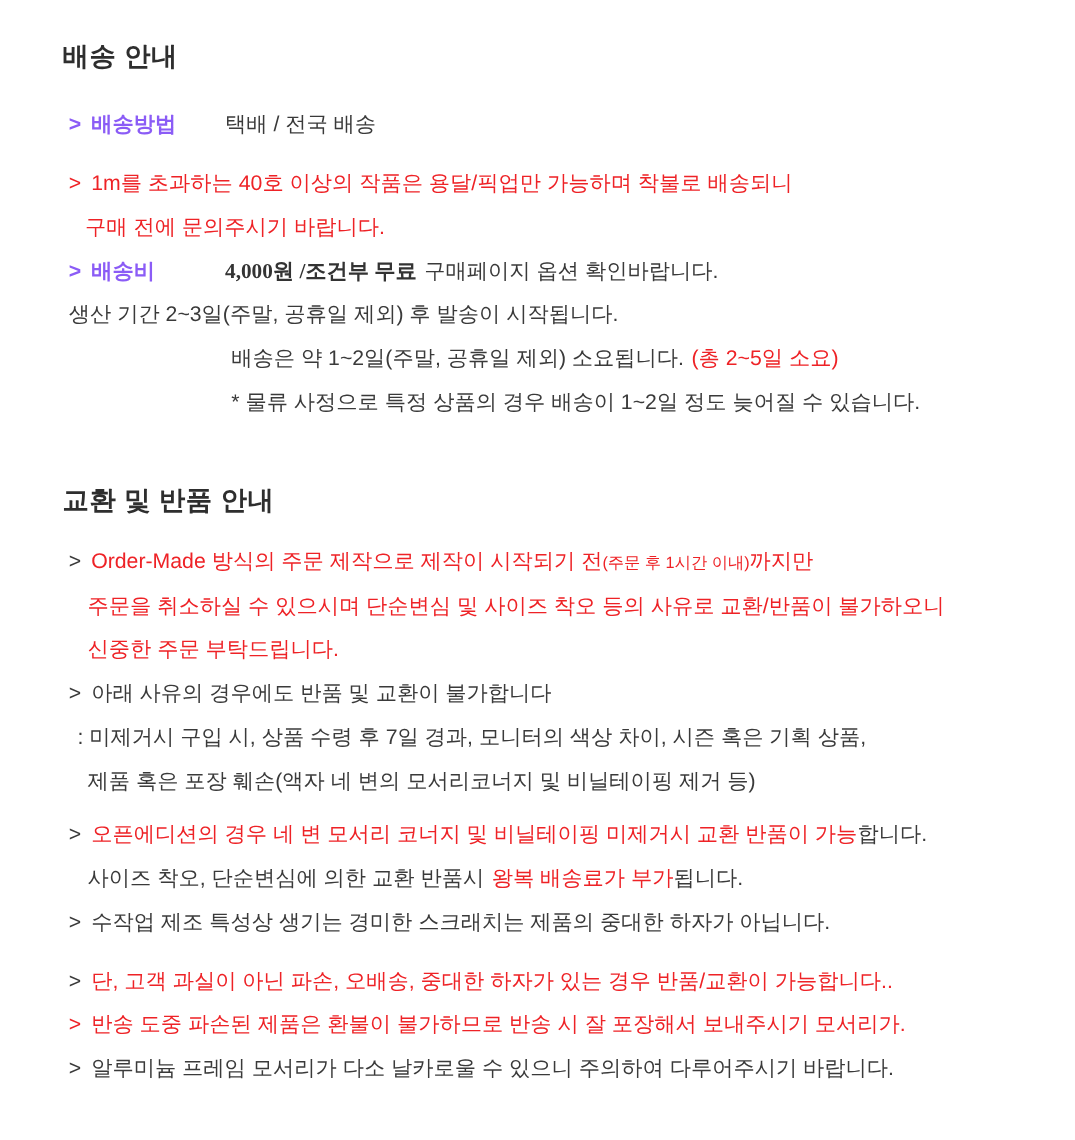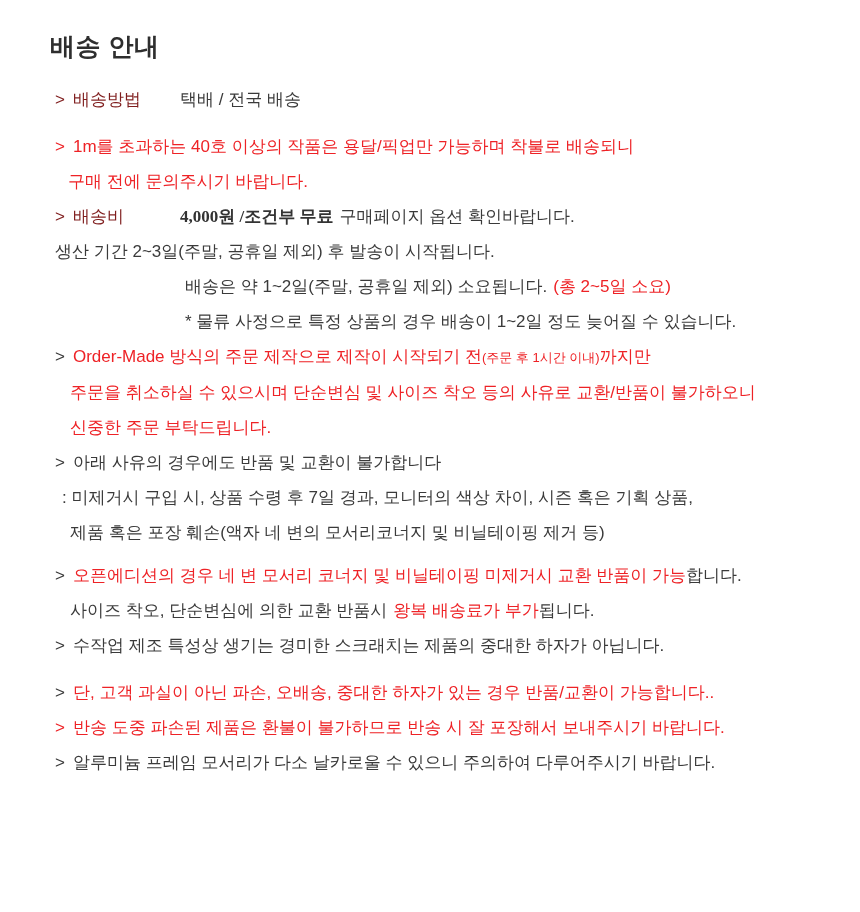--- a/index.html
+++ b/index.html
@@ -13,35 +13,35 @@
   body{
     width:860px;height:912px;
     background:var(--bg);
     font-family:"Liberation Sans","DejaVu Sans",sans-serif;
     font-size:17px;
     color:var(--text);
     overflow:hidden;
   }
   .page{padding:30px 36px 0 50px;}
   .heading{
-    font-size:25px;
+    font-size:21px;
     font-weight:bold;
     color:var(--heading);
     line-height:32px;
     margin:0 0 20px 0;
     letter-spacing:0.5px;
   }
   .returns-heading{margin-top:46px;margin-bottom:14px;}
   .line{line-height:35px;padding-left:5px;}
   .row{display:flex;}
   .cell-label{
     width:125px;
     flex-shrink:0;
-    font-weight:normal;
-    color:#7f1d1d;
+    font-weight:bold;
+    color:#8b5cf6;
   }
   .cell-value{flex:1;}
   .indent-value{padding-left:135px;}
   .bullet{margin-right:8px;}
   .red{color:var(--red);}
   .bold{font-weight:bold;color:#333333;font-family:Liberation Serif, serif;}
   .small{font-size:13px;}
   .gap{margin-right:6px;}
   .indent-a{padding-left:20px;}
   .indent-b{padding-left:12px;}
@@ -71,34 +71,35 @@
     </div>
 
     <div class="line row">
       <div class="cell-value">생산 기간 2~3일(주말, 공휴일 제외) 후 발송이 시작됩니다.</div>
     </div>
     <div class="line indent-value"><span class="gap">배송은 약 1~2일(주말, 공휴일 제외) 소요됩니다.</span><span class="red">(총 2~5일 소요)</span></div>
     <div class="line indent-value">* 물류 사정으로 특정 상품의 경우 배송이 1~2일 정도 늦어질 수 있습니다.</div>
   </section>
 
   <section>
+    <h1 class="heading returns-heading">교환 및 반품 안내</h1>
 
     <div class="line"><span class="bullet">&gt;</span><span class="red">Order-Made 방식의 주문 제작으로 제작이 시작되기 전</span><span class="red small">(주문 후 1시간 이내)</span><span class="red">까지만</span></div>
     <div class="line red indent-a">주문을 취소하실 수 있으시며 단순변심 및 사이즈 착오 등의 사유로 교환/반품이 불가하오니</div>
     <div class="line red indent-a">신중한 주문 부탁드립니다.</div>
 
     <div class="line"><span class="bullet">&gt;</span><span>아래 사유의 경우에도 반품 및 교환이 불가합니다</span></div>
     <div class="line indent-b">: 미제거시 구입 시, 상품 수령 후 7일 경과, 모니터의 색상 차이, 시즌 혹은 기획 상품,</div>
     <div class="line indent-a">제품 혹은 포장 훼손(액자 네 변의 모서리코너지 및 비닐테이핑 제거 등)</div>
 
     <div class="line mt8"><span class="bullet">&gt;</span><span class="red">오픈에디션의 경우 네 변 모서리 코너지 및 비닐테이핑 미제거시 교환 반품이 가능</span><span>합니다.</span></div>
     <div class="line indent-a"><span class="gap">사이즈 착오, 단순변심에 의한 교환 반품시</span><span class="red">왕복 배송료가 부가</span><span>됩니다.</span></div>
 
     <div class="line"><span class="bullet">&gt;</span><span>수작업 제조 특성상 생기는 경미한 스크래치는 제품의 중대한 하자가 아닙니다.</span></div>
 
     <div class="line mt4"><span class="bullet">&gt;</span><span class="red">단, 고객 과실이 아닌 파손, 오배송, 중대한 하자가 있는 경우 반품/교환이 가능합니다..</span></div>
 
-    <div class="line"><span class="bullet red">&gt;</span><span class="red">반송 도중 파손된 제품은 환불이 불가하므로 반송 시 잘 포장해서 보내주시기 바랍니다.</span></div>
+    <div class="line"><span class="bullet red">&gt;</span><span class="red">반송 도중 파손된 제품은 환불이 불가하므로 반송 시 잘 포장해서 보내주시기 모서리가.</span></div>
 
     <div class="line"><span class="bullet">&gt;</span><span>알루미늄 프레임 모서리가 다소 날카로울 수 있으니 주의하여 다루어주시기 바랍니다.</span></div>
   </section>
 
 </div>
 
 </body></html>

